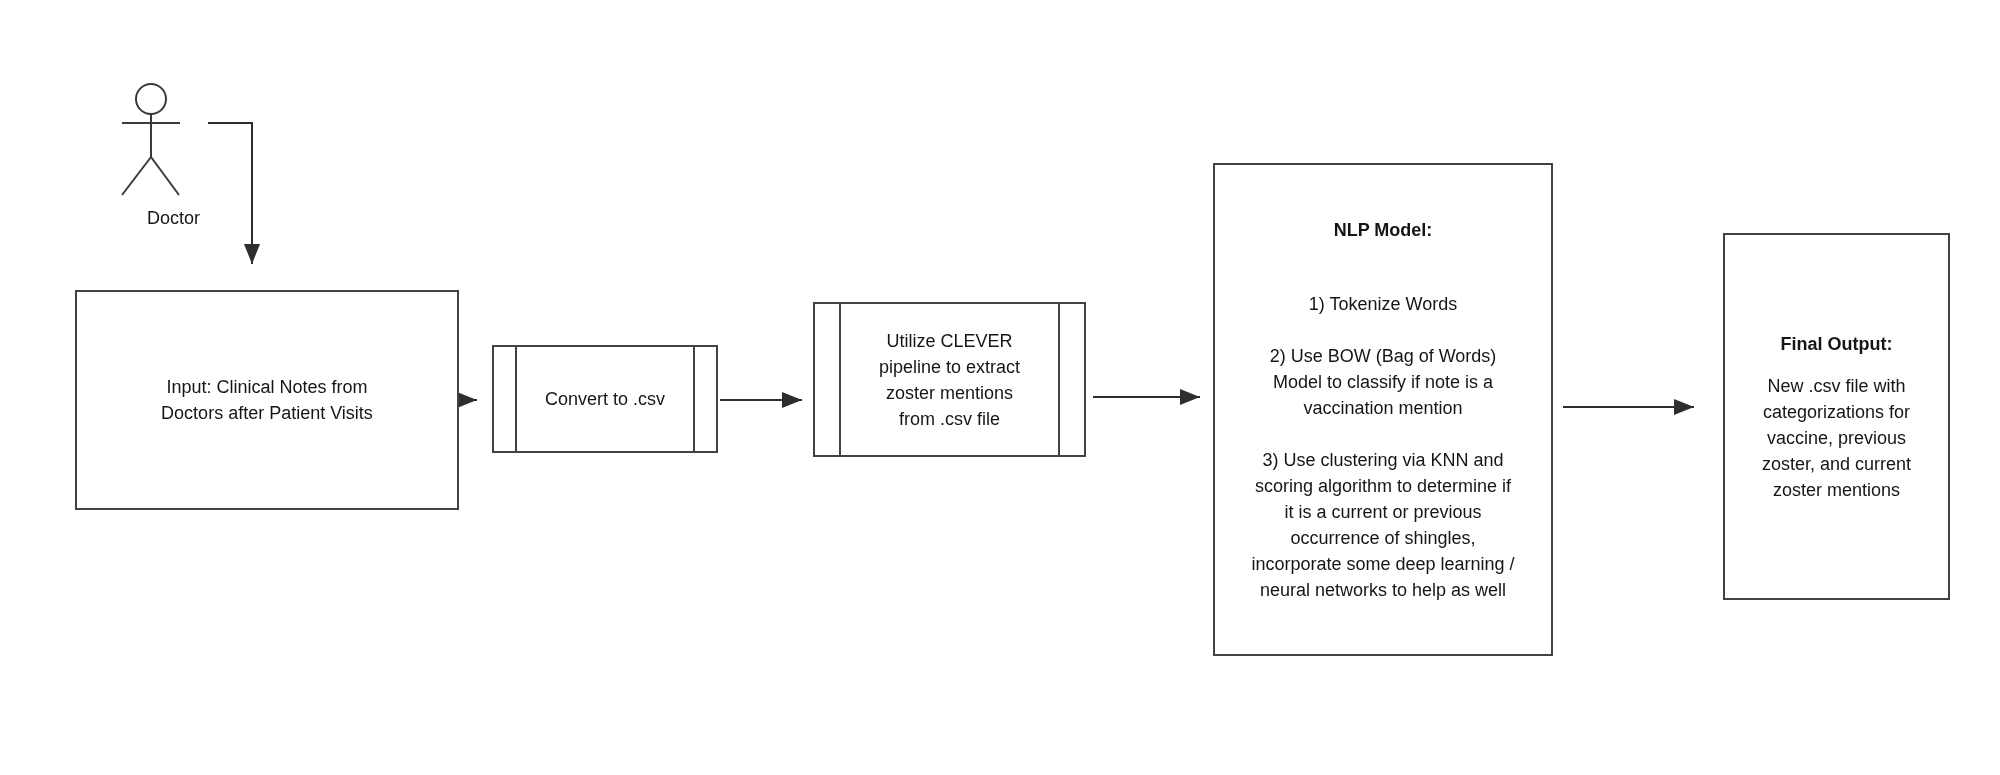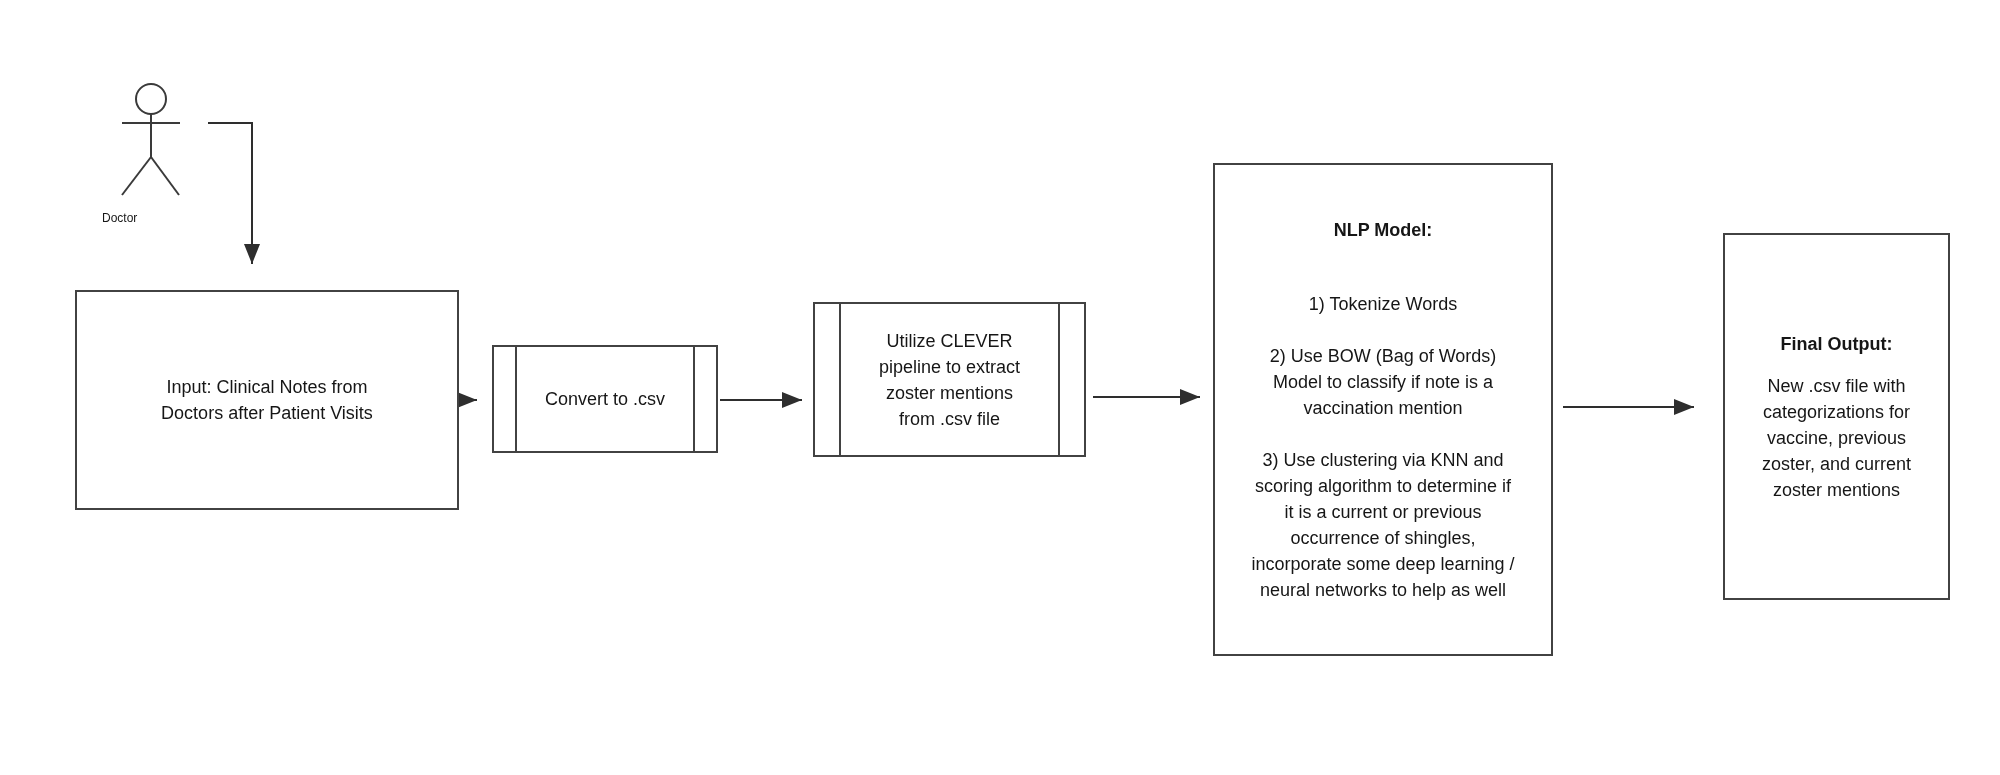--- a/index.html
+++ b/index.html
@@ -57,25 +57,25 @@
   .convert-box { left: 492px;  top: 345px; width: 226px; height: 108px; }
   .convert-box .pbar.l { left: 21px; }
   .convert-box .pbar.r { right: 21px; }
   .clever-box  { left: 813px;  top: 302px; width: 273px; height: 155px; }
   .clever-box .pbar.l { left: 24px; }
   .clever-box .pbar.r { right: 24px; }
   .nlp-box     { left: 1213px; top: 163px; width: 340px; height: 493px; justify-content: center; gap: 48px; }
   .final-box   { left: 1723px; top: 233px; width: 227px; height: 367px; }
   .actor-label {
     position: absolute;
-    left: 102px;
+    left: 80px;
     top: 206px;
     width: 120px;
-    text-align: left;
-    font-size: 12px;
+    text-align: right;
+    font-size: 18px;
     line-height: 24px;
   }
 </style>
 </head>
 <body>
 
 <div class="canvas">
 
   <svg class="connector-layer" viewBox="0 0 2000 775" xmlns="http://www.w3.org/2000/svg">
     <defs>

